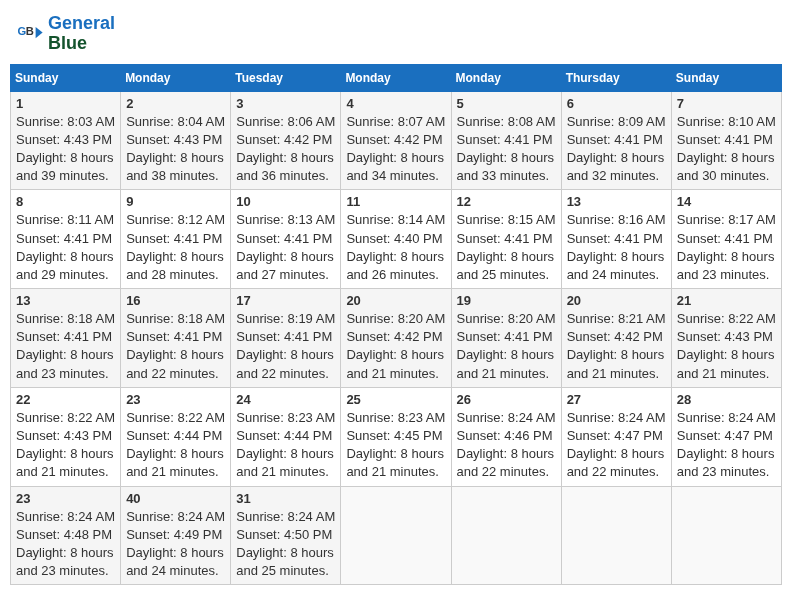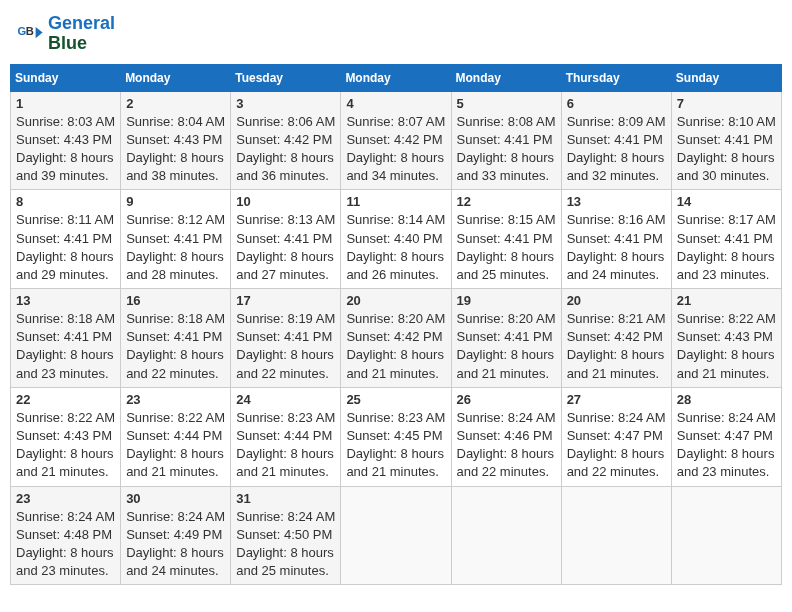--- a/index.html
+++ b/index.html
@@ -298,21 +298,21 @@
       </td>
       </tr>
       <tr>
         <td>
         <span class="day-number">23</span>
         <div class="cell-text">
           Sunrise: 8:24 AM<br>Sunset: 4:48 PM<br>Daylight: 8 hours and 23 minutes.
         </div>
       </td>
         <td>
-        <span class="day-number">30</span>
+        <span class="day-number">40</span>
         <div class="cell-text">
           Sunrise: 8:24 AM<br>Sunset: 4:49 PM<br>Daylight: 8 hours and 24 minutes.
         </div>
       </td>
         <td>
         <span class="day-number">31</span>
         <div class="cell-text">
           Sunrise: 8:24 AM<br>Sunset: 4:50 PM<br>Daylight: 8 hours and 25 minutes.
         </div>
       </td>

